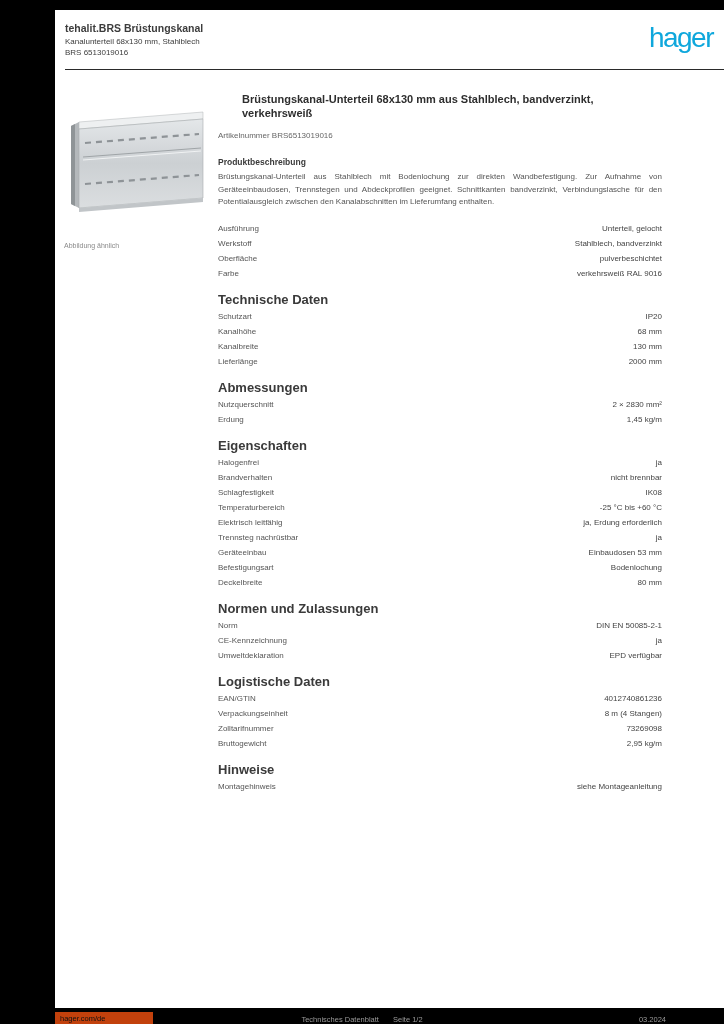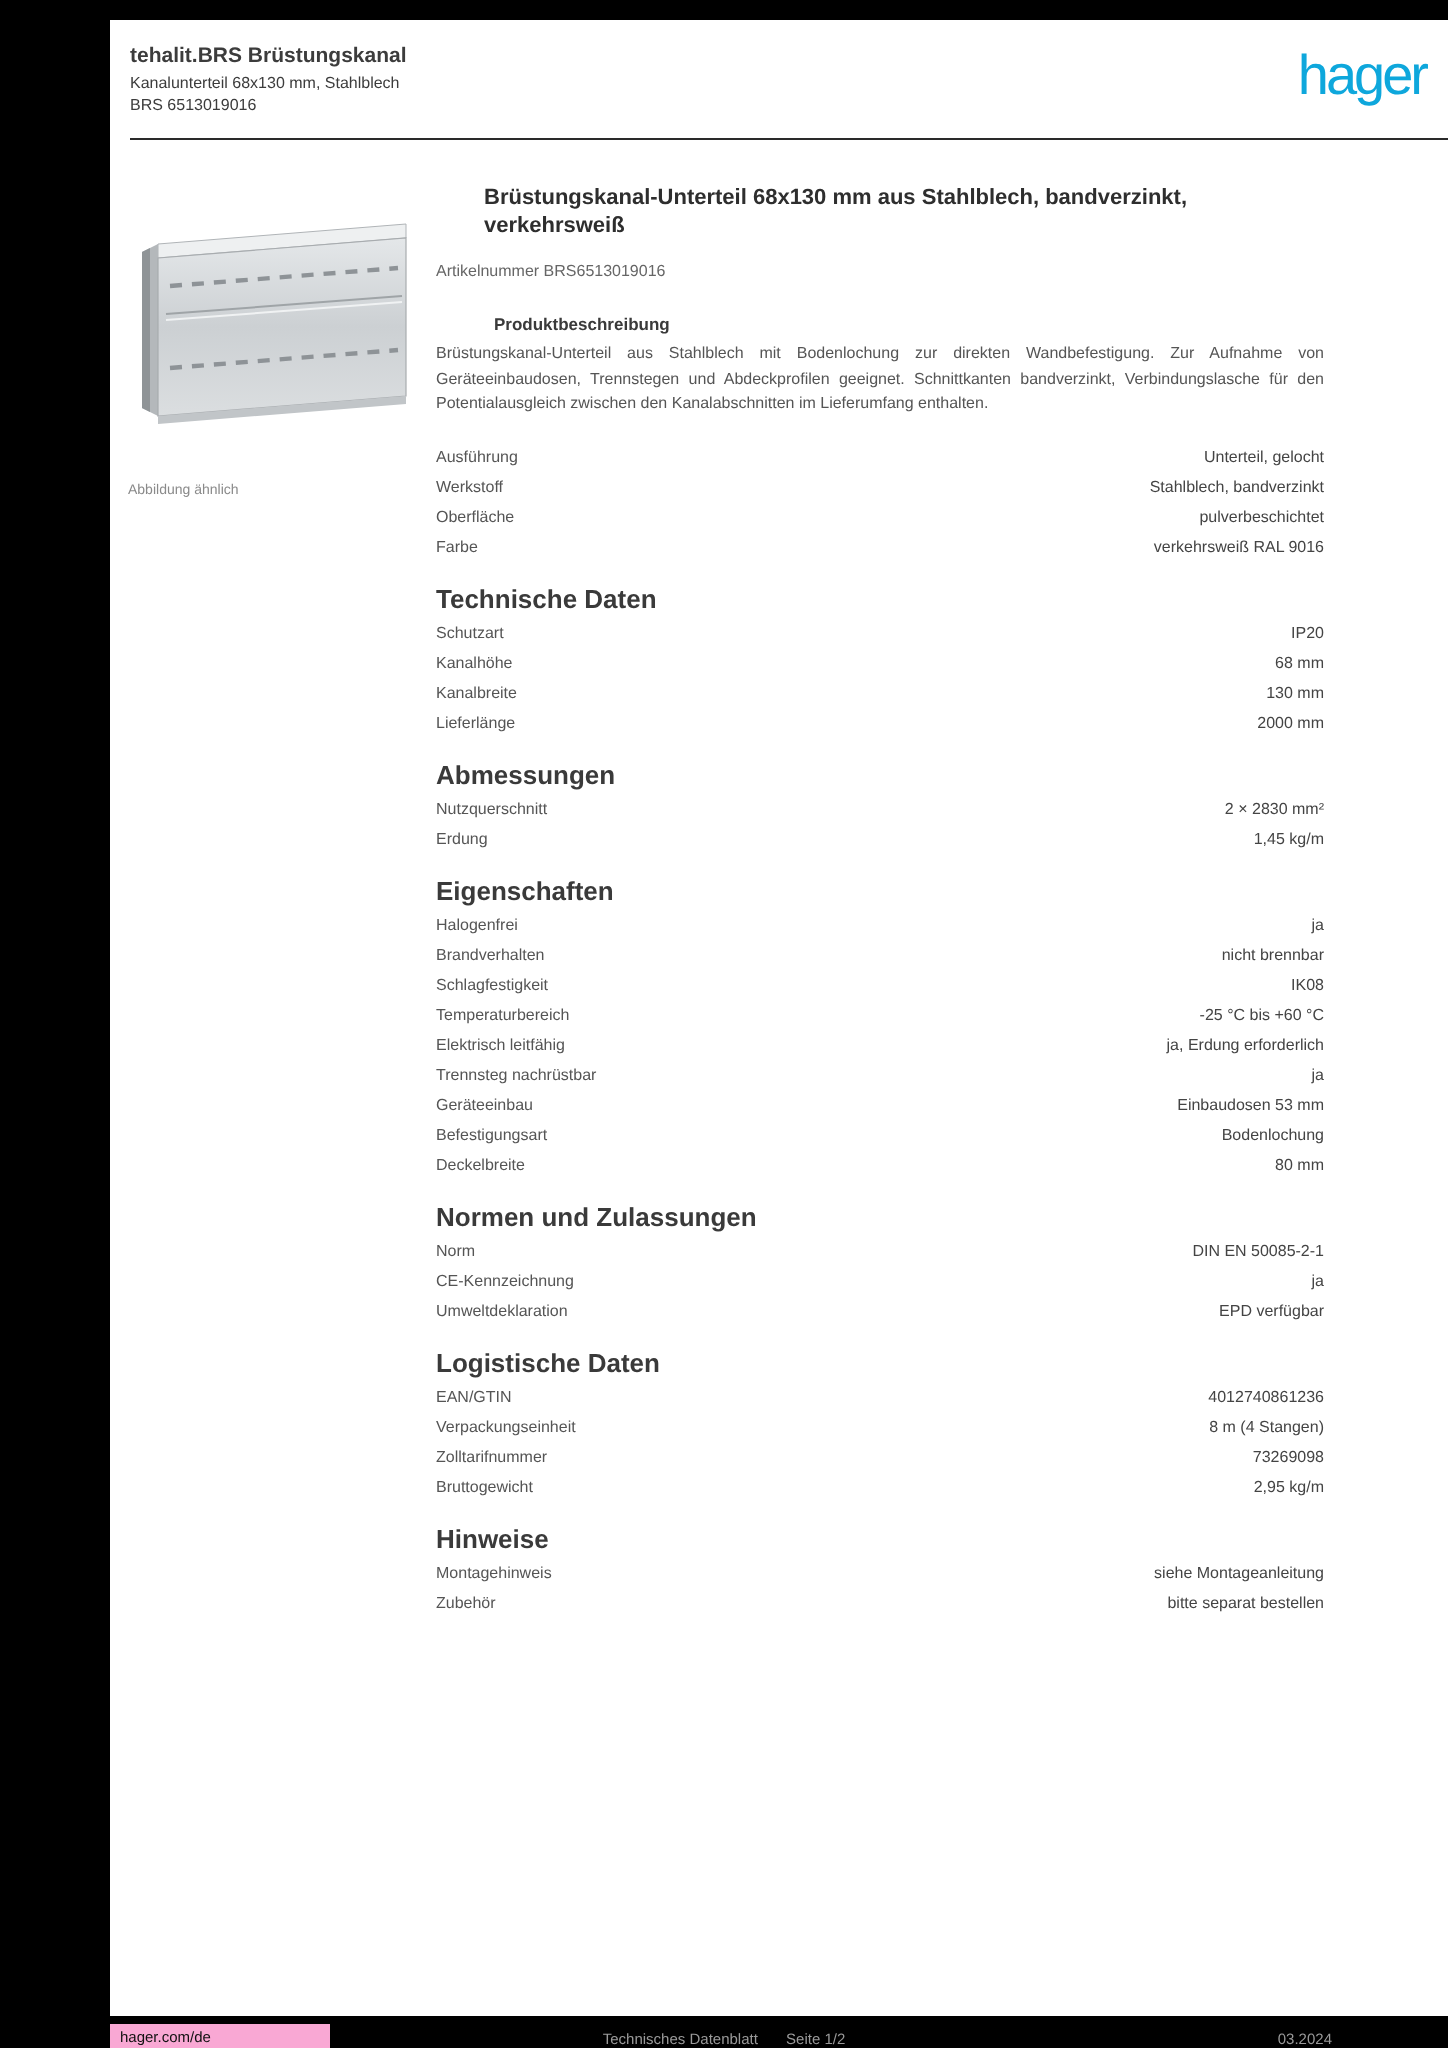--- a/index.html
+++ b/index.html
@@ -19,30 +19,30 @@
   .divider{position:absolute;left:10px;right:8px;top:59px;border-top:1.5px solid #2a2a2a;}
 
   
   .product-img{position:absolute;left:6px;top:76px;width:150px;height:150px;}
   .img-caption{position:absolute;left:9px;top:232px;font-size:7px;color:#8a8a8a;}
 
   
   .main{position:absolute;left:163px;top:82px;width:444px;}
   .title{font-size:11px;font-weight:bold;color:#2e2e2e;line-height:14px;margin-left:24px;}
   .subtitle{font-size:8px;color:#666;margin-top:11px;}
-  .desc-head{font-size:8.5px;font-weight:bold;color:#3a3a3a;margin-top:17px;margin-left:29px;}
+  .desc-head{font-size:8.5px;font-weight:bold;color:#3a3a3a;margin-top:17px;}
   .desc{font-size:8px;color:#555;line-height:12.5px;margin-top:4px;text-align:justify;}
   .sections{margin-top:12px;}
   .sec-heading{font-size:13px;font-weight:bold;color:#3a3a3a;margin:11px 0 2px;}
   .row{display:flex;justify-content:space-between;align-items:baseline;
        font-size:8px;color:#555;padding:3px 0;}
   .row .value{color:#444;text-align:right;white-space:nowrap;margin-left:28px;}
 
   
-  .footer-tab{position:absolute;left:55px;top:1012px;width:110px;height:12px;background:#f9a8d4;
+  .footer-tab{position:absolute;left:55px;top:1012px;width:98px;height:12px;background:#c2410c;
       font-size:7.5px;color:#111;padding:2px 5px 0 5px;box-sizing:border-box;z-index:3;white-space:nowrap;}
   .footer-center{position:absolute;left:0;top:1015px;width:724px;text-align:center;
       font-size:7.5px;color:#9a9a9a;z-index:2;}
   .footer-center span{margin:0 6px;}
   .footer-right{position:absolute;right:58px;top:1015px;font-size:7.5px;color:#9a9a9a;z-index:2;}
 </style>
 </head>
 <body>
 
 <div class="page">
@@ -191,24 +191,20 @@
         </div>
         <div class="row">
           <span class="label">Bruttogewicht</span>
           <span class="value">2,95 kg/m</span>
         </div>
         <div class="sec-heading">Hinweise</div>
         <div class="row">
           <span class="label">Montagehinweis</span>
           <span class="value">siehe Montageanleitung</span>
         </div>
-        <div class="row">
-          <span class="label">Zubehör</span>
-          <span class="value">bitte separat bestellen</span>
-        </div>
       </div>
   </div>
 
 </div>
 
 <div class="footer-tab">hager.com/de</div>
 <div class="footer-center">
   <span>Technisches Datenblatt</span>
   <span>Seite 1/2</span>
 </div>

